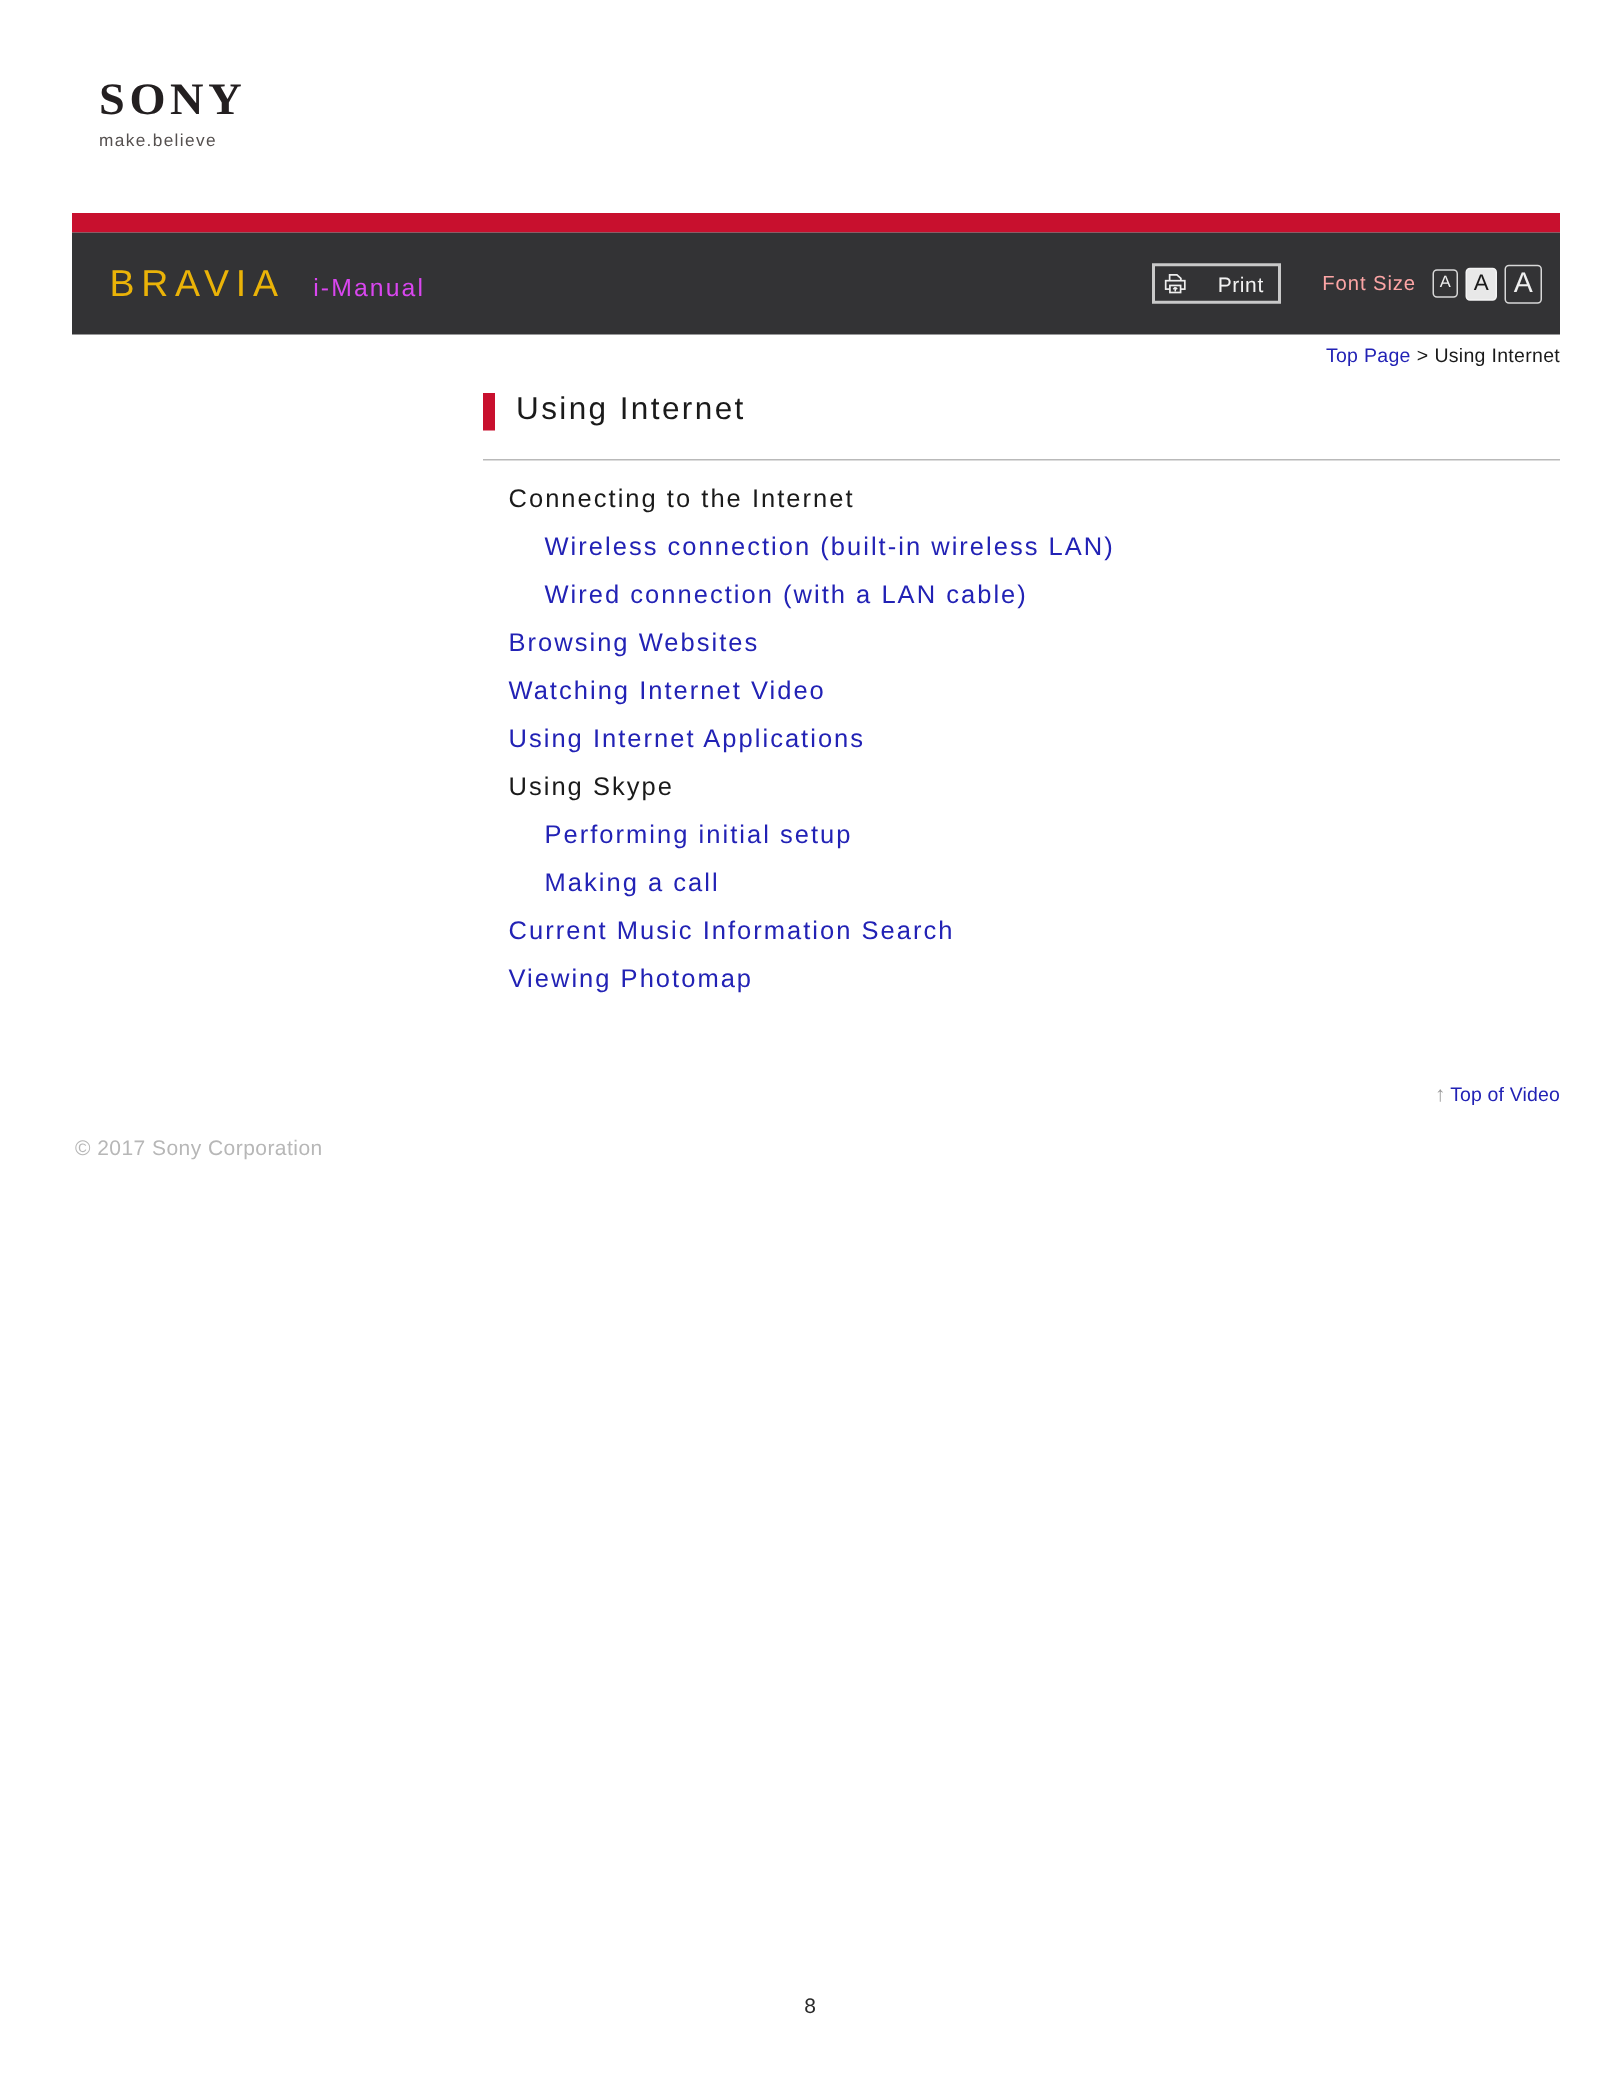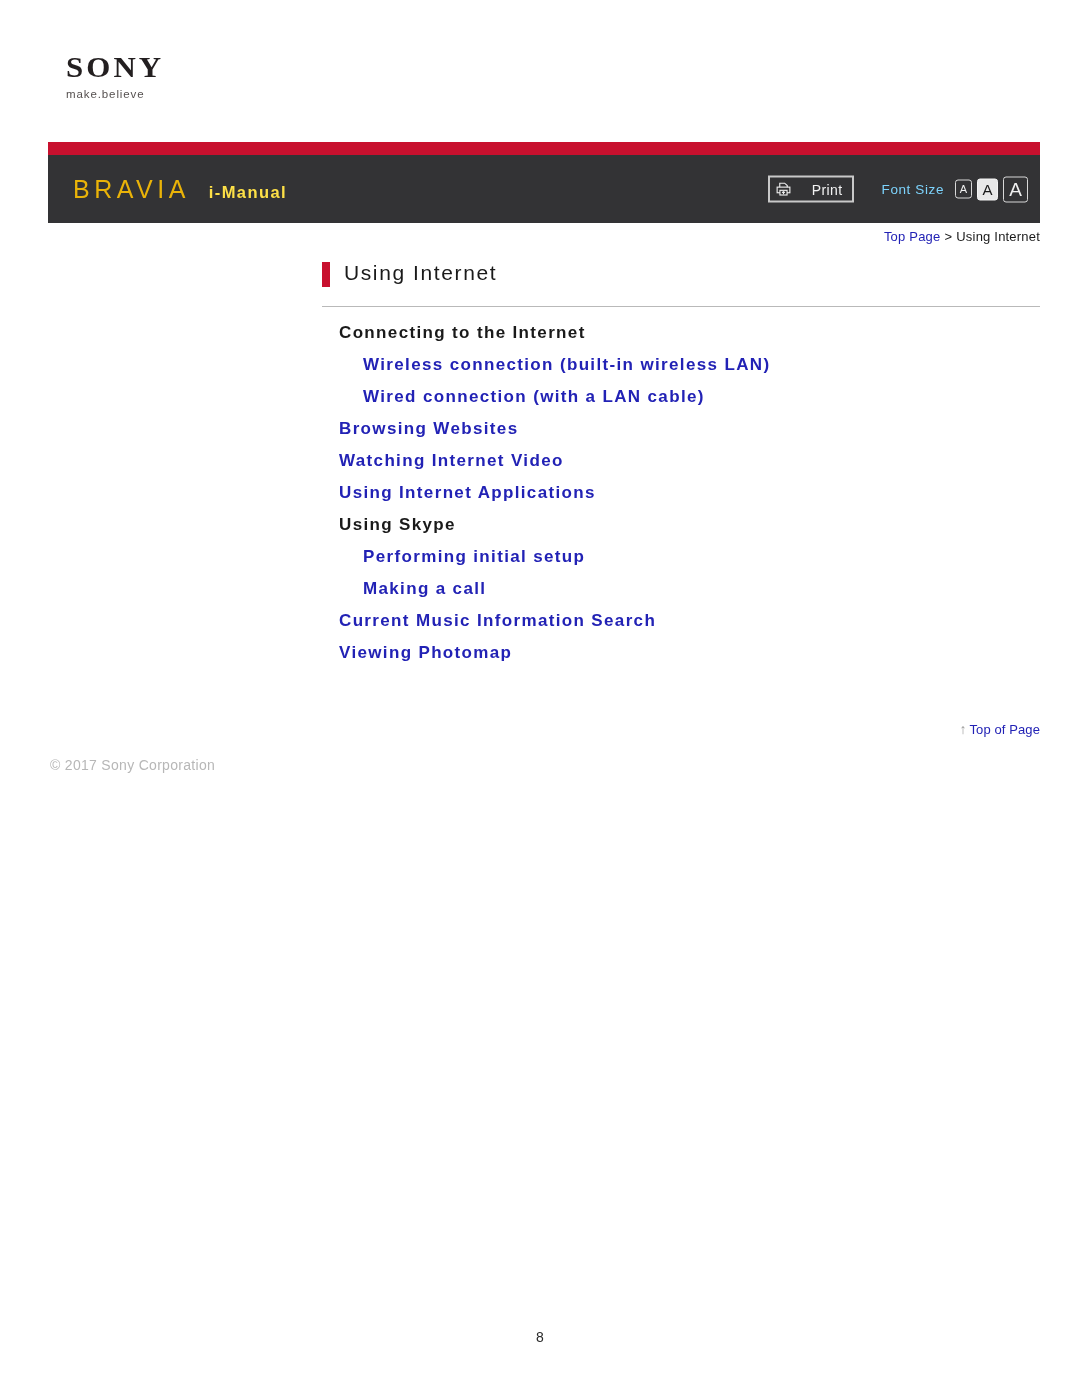--- a/index.html
+++ b/index.html
@@ -67,25 +67,25 @@
     padding-left: 25px;
   }
   .brand-bravia {
     font-family: "Liberation Sans", sans-serif;
     color: #eab308;
     font-size: 25px;
     letter-spacing: 4.5px;
     font-weight: 400;
   }
   .brand-imanual {
-    color: #fde047;
+    color: #d946ef;
     font-size: 16.5px;
     letter-spacing: 1.4px;
     margin-left: 19px;
-    font-weight: 700;
+    font-weight: 400;
   }
   .header-tools {
     position: absolute;
     right: 12px;
     top: 50%;
     transform: translateY(-50%);
     display: flex;
     align-items: center;
   }
   .print-btn {
@@ -103,21 +103,21 @@
     font-size: 14px;
     letter-spacing: 0.4px;
     line-height: 1;
   }
   .printer-icon {
     width: 15px;
     height: 15px;
     display: block;
   }
   .font-size-label {
-    color: #7dd3fc;
+    color: #fca5a5;
     font-size: 13.5px;
     letter-spacing: 0.6px;
     margin-left: 28px;
     margin-right: 11px;
     white-space: nowrap;
   }
   .fs-btns {
     display: flex;
     align-items: center;
     gap: 5px;
@@ -191,21 +191,20 @@
     line-height: 1;
     font-weight: 400;
   }
 
   
   .toc {
     margin: 0;
     padding: 0;
     list-style: none;
     margin-top: 17px;
-    font-weight: bold;
   }
   .toc-item {
     font-size: 17px;
     letter-spacing: 1.35px;
     line-height: 1;
     padding: 0;
     margin: 0 0 15px 0;
     white-space: nowrap;
   }
   .toc-item.level-0 { margin-left: 17px; }
@@ -320,17 +319,17 @@
       <li class="toc-item level-0"><span class="toc-static">Using Skype</span></li>
       <li class="toc-item level-1"><a class="toc-link">Performing initial setup</a></li>
       <li class="toc-item level-1"><a class="toc-link">Making a call</a></li>
       <li class="toc-item level-0"><a class="toc-link">Current Music Information Search</a></li>
       <li class="toc-item level-0"><a class="toc-link">Viewing Photomap</a></li>
     </ul>
 
 </div>
 
 <a class="top-of-page">
-  <span class="top-arrow">↑</span><span>Top of Page</span>
+  <span class="top-arrow">↑</span><span>Top of Video</span>
 </a>
 
 <div class="copyright">© 2017 Sony Corporation</div>
 <div class="page-number">8</div>
 
 </body></html>

